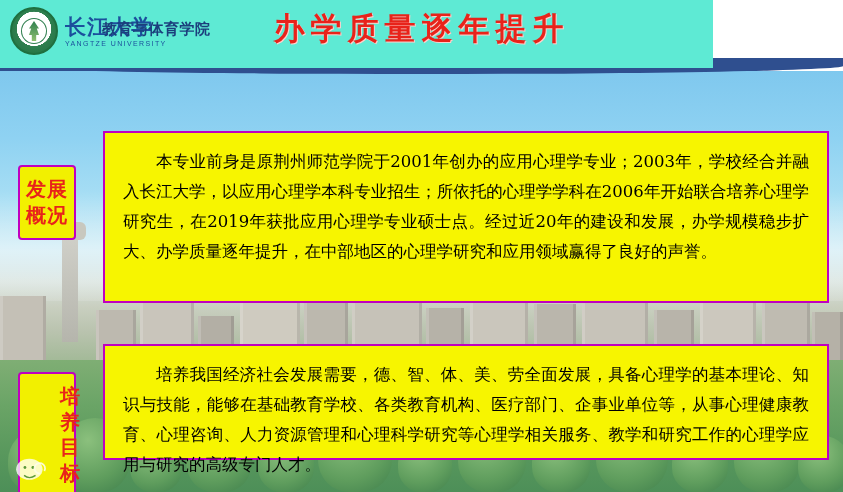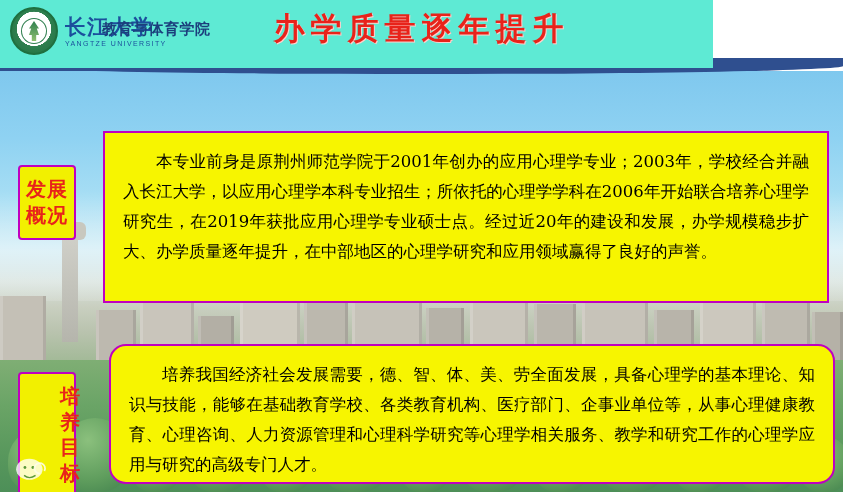--- a/index.html
+++ b/index.html
@@ -219,21 +219,21 @@
     line-height: 1.82;
     color: #000000;
     text-align: justify;
     z-index: 6;
   }
   .box p {
     margin: 0;
     text-indent: 2em;
   }
   .box-dev { left: 103px; top: 131px; width: 726px; height: 172px; }
-  .box-goal { left: 109px; top: 344px; width: 726px; height: 140px; border-radius: 17px; }
+  .box-goal { left: 103px; top: 344px; width: 726px; height: 116px; }
 
   
   .wechat-mark {
     position: absolute;
     left: 14px; bottom: 6px;
     width: 36px; height: 30px;
     z-index: 7;
     opacity: .9;
   }
 </style>

